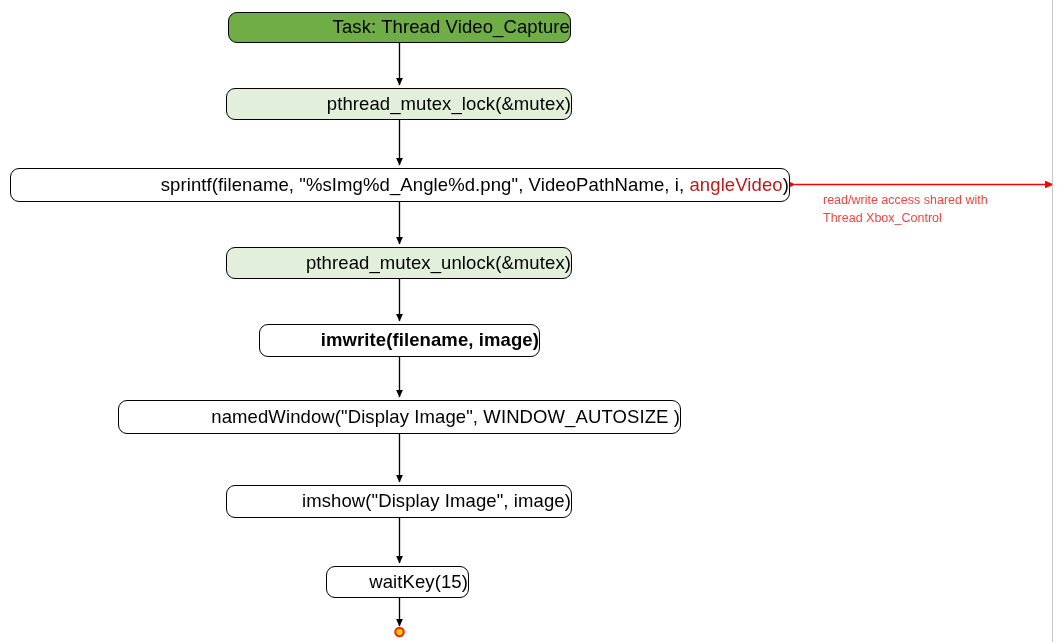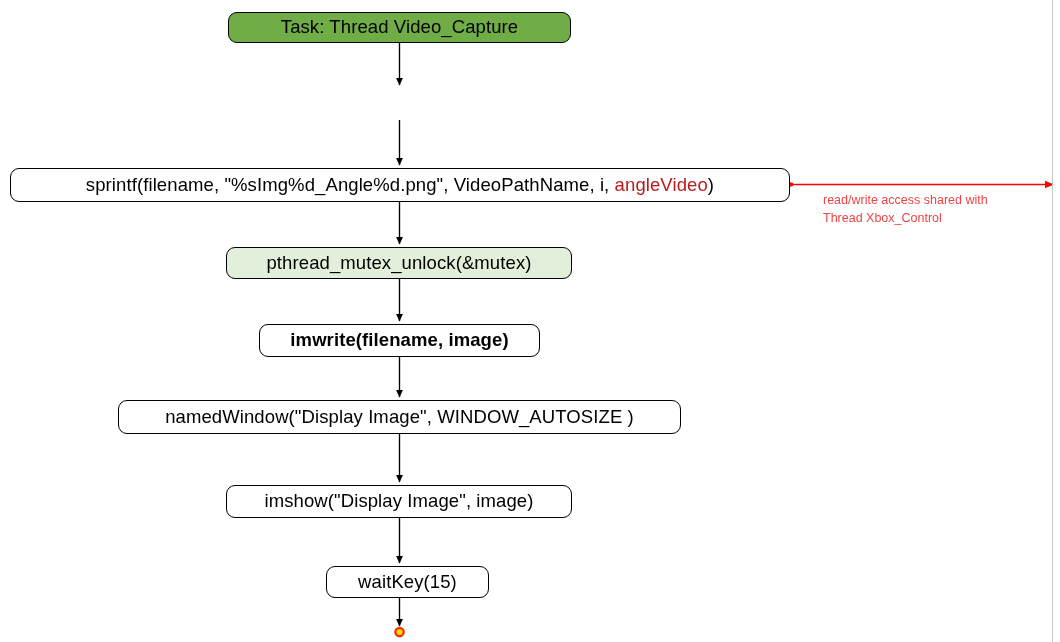--- a/index.html
+++ b/index.html
@@ -29,21 +29,21 @@
   }
   
   .node {
     position: absolute;
     box-sizing: border-box;
     border: 1.6px solid #000000;
     border-radius: 9px;
     background: #ffffff;
     display: flex;
     align-items: center;
-    justify-content: center;
+    justify-content: flex-end;
     white-space: nowrap;
     color: #000000;
     font-size: 18.5px;
     line-height: 1;
     letter-spacing: 0.1px;
   }
   .node.green {
     background: #70ad47;
     border-color: #000000;
   }
@@ -104,20 +104,23 @@
       <line x1="795" y1="184.5" x2="1053" y2="184.5" stroke="#ff0000" stroke-width="1.5" marker-start="url(#arrowRedL)" marker-end="url(#arrowRedR)"></line>
 
       <circle cx="399.5" cy="632" r="4.2" fill="#ffd400" stroke="#ff2a00" stroke-width="2.2"></circle>
     </svg>
   </div>
 
   <div class="node green" style="left:228px; top:12px; width:343px; height:31px;">
     <span>Task: Thread Video_Capture</span>
   </div>
 
+  <div class="node lightgreen" style="left:226px; top:88px; width:346px; height:32px;">
+    <span>pthread_mutex_lock(&amp;mutex)</span>
+  </div>
 
   <div class="node" style="left:10px; top:168px; width:780px; height:34px;">
     <span>
       <span>sprintf(filename, "%sImg%d_Angle%d.png", VideoPathName, i, </span><span class="accent-red">angleVideo</span><span>)</span>
     </span>
   </div>
 
   <div class="node lightgreen" style="left:226px; top:247px; width:346px; height:32px;">
     <span>pthread_mutex_unlock(&amp;mutex)</span>
   </div>
@@ -127,21 +130,21 @@
   </div>
 
   <div class="node" style="left:118px; top:400px; width:563px; height:34px;">
     <span>namedWindow("Display Image", WINDOW_AUTOSIZE )</span>
   </div>
 
   <div class="node" style="left:226px; top:485px; width:346px; height:33px;">
     <span>imshow("Display Image", image)</span>
   </div>
 
-  <div class="node" style="left:326px; top:566px; width:163px; height:32px;">
+  <div class="node" style="left:326px; top:566px; width:143px; height:32px;">
     <span>waitKey(15)</span>
   </div>
 
   <div class="annotation" style="left:823px; top:191px; width:220px;">read/write access shared with
 Thread Xbox_Control</div>
 
   <div class="page-edge"></div>
 
 </div>
 

